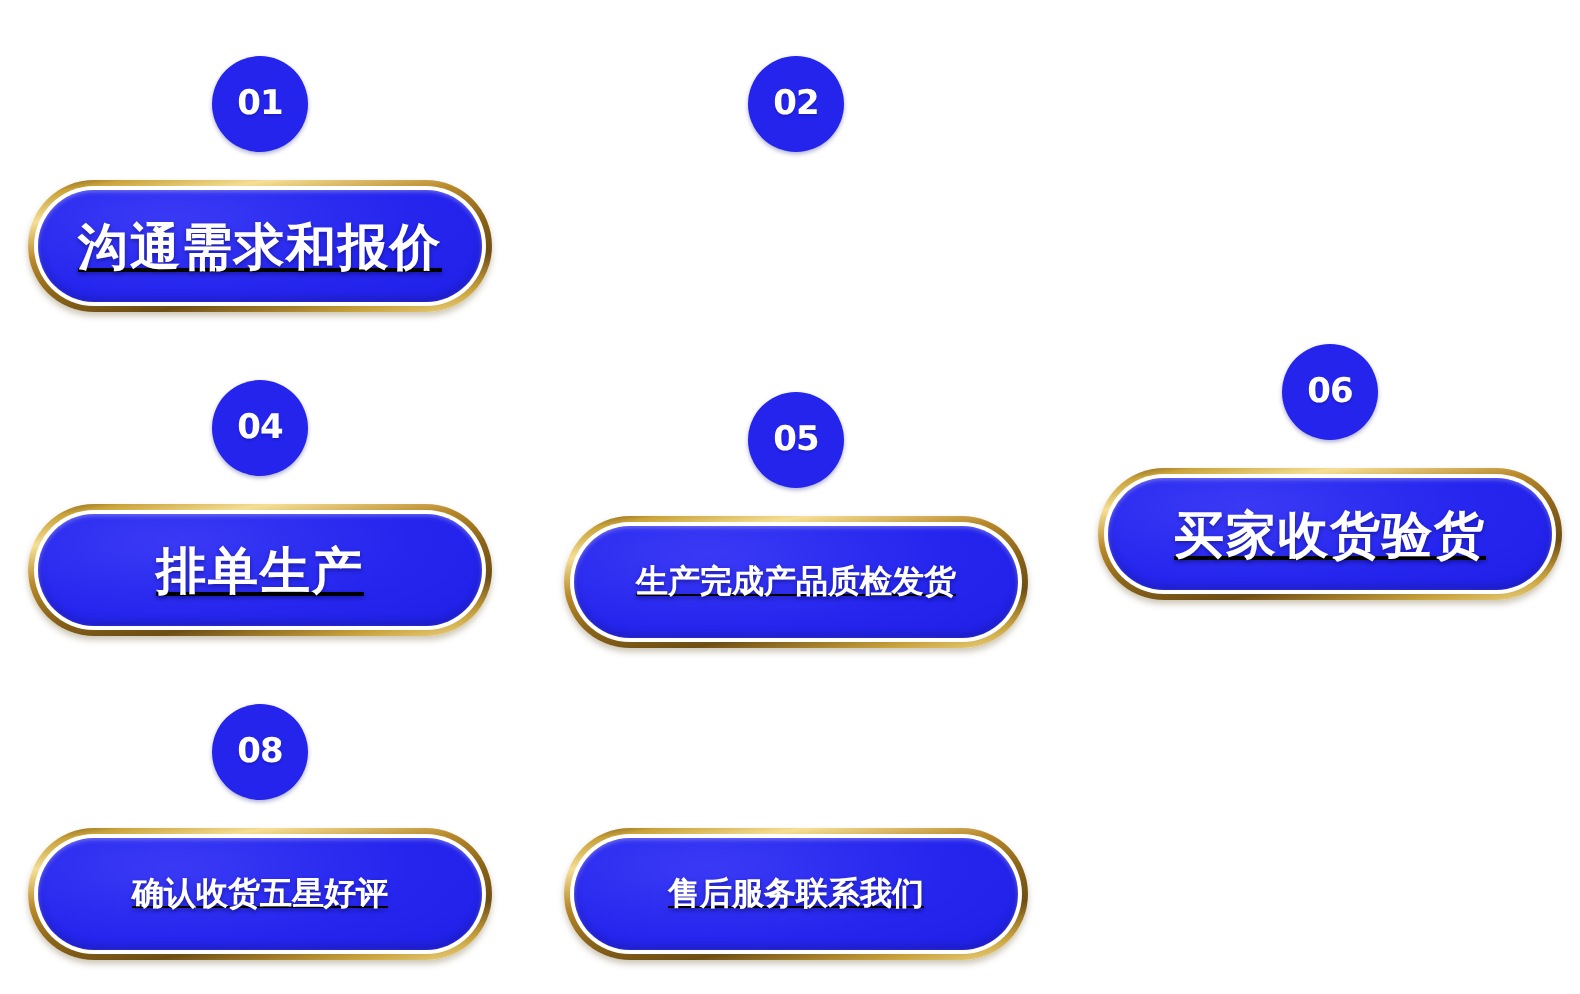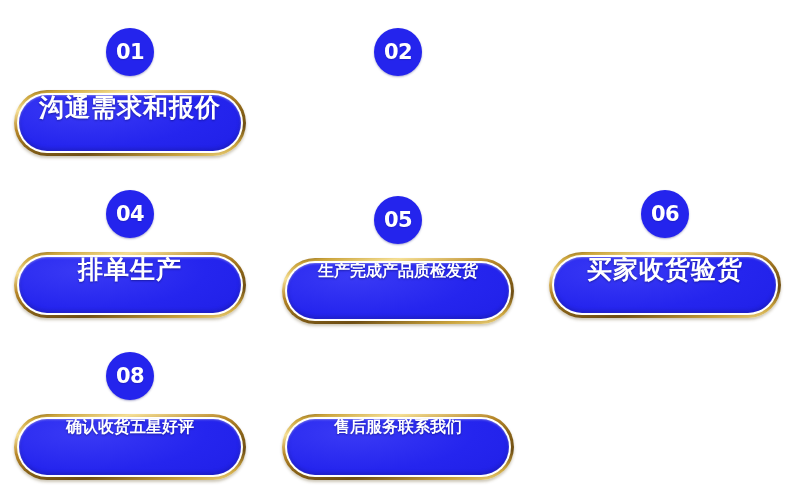--- a/index.html
+++ b/index.html
@@ -38,21 +38,21 @@
     height: 48px;
     border-radius: 50%;
     background: #2424ed;
     display: flex;
     align-items: center;
     justify-content: center;
     box-shadow: 0 1px 2px rgba(20, 20, 120, .35);
   }
   .badge-text {
     color: #ffffff;
-    font-size: 21px;
+    font-size: 17px;
     font-weight: bold;
     line-height: 1;
     letter-spacing: -0.5px;
     font-family: "DejaVu Sans", "Liberation Sans", sans-serif;
     text-shadow: 0 1px 1px rgba(10,10,90,.25);
   }
 
   
   .pill-frame {
     position: absolute;
@@ -83,24 +83,25 @@
     padding: 2px;
     background: #ffffff;
   }
   
   .pill {
     width: 100%;
     height: 100%;
     border-radius: 28px;
     background: radial-gradient(120% 150% at 30% 25%, #3a3af5 0%, #2525ee 45%, #1c1ce2 100%);
     display: flex;
-    align-items: flex-start;
+    align-items: center;
     justify-content: center;
     box-shadow: inset 0 1px 2px rgba(255,255,255,.30),
                 inset 0 -2px 4px rgba(0,0,0,.18);
+    text-decoration: underline;
   }
   .pill-label {
     color: #ffffff;
     font-weight: bold;
     font-size: 25px;
     line-height: 1;
     letter-spacing: 1px;
     white-space: nowrap;
     font-family: "DejaVu Sans", "Liberation Sans", sans-serif;
     text-shadow: 0 1px 2px rgba(5,5,80,.45);
@@ -154,21 +155,21 @@
     </div>
     <div class="pill-frame">
       <div class="pill-gap">
         <div class="pill">
           <span class="pill-label long">生产完成产品质检发货</span>
         </div>
       </div>
     </div>
   </div>
 
-  <div class="step" style="left:549px; top:190px;">
+  <div class="step" style="left:549px; top:172px;">
     <div class="badge">
       <span class="badge-text">06</span>
     </div>
     <div class="pill-frame">
       <div class="pill-gap">
         <div class="pill">
           <span class="pill-label">买家收货验货</span>
         </div>
       </div>
     </div>

